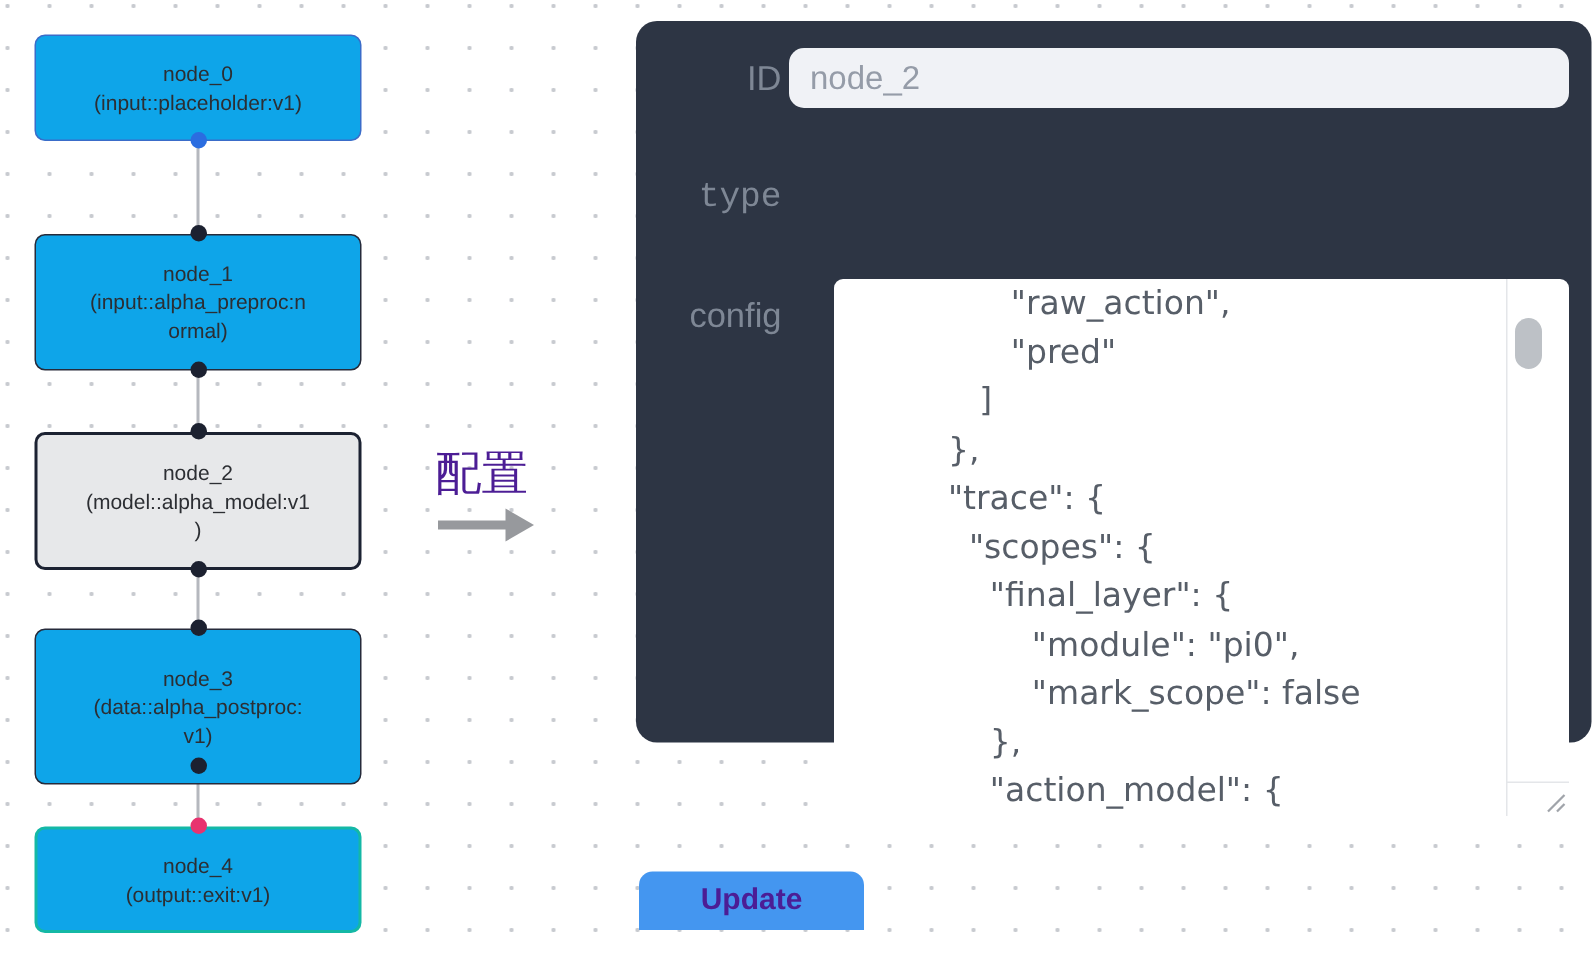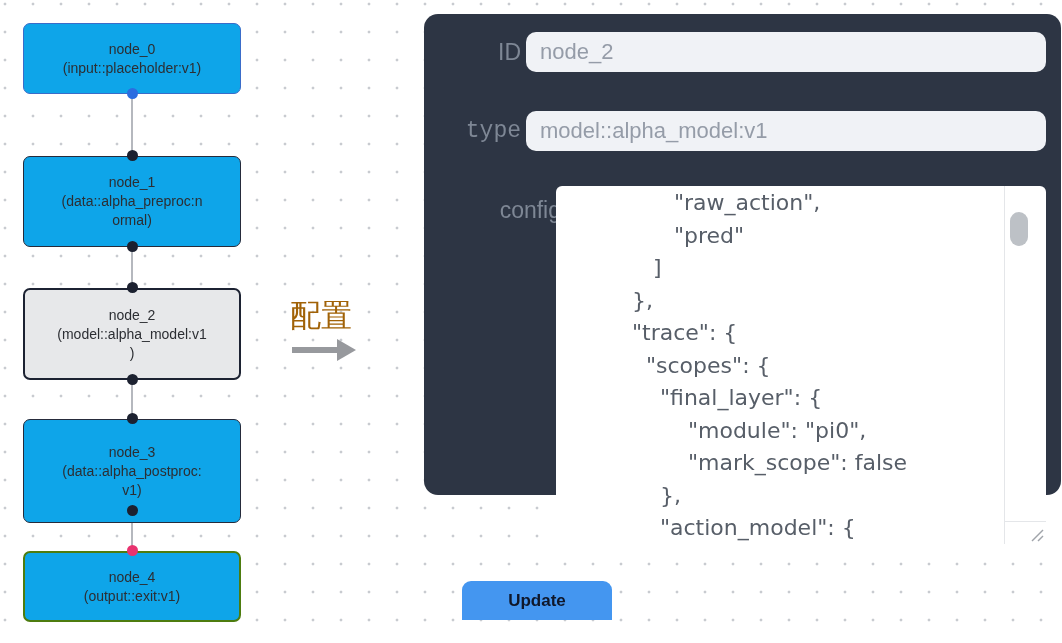--- a/index.html
+++ b/index.html
@@ -15,69 +15,69 @@
   .node{
     position:absolute;left:23px;width:218px;background:#0ea5e9;
     border-radius:7px;display:flex;align-items:center;justify-content:center;
     text-align:center;font-size:14px;line-height:19px;color:#2c2e33;
     white-space:pre-line;box-sizing:border-box;z-index:2;
   }
   .n-input   {top:23px;height:71px;border:1.5px solid #3a6cc9;}
   .n-pre     {top:156px;height:91px;border:1.5px solid #262b3b;}
   .n-selected{top:288px;height:92px;border:2.5px solid #1c2232;background:#e7e8ea;}
   .n-post    {top:419px;height:104px;border:1.5px solid #262b3b;}
-  .n-output  {top:551px;height:71px;border:2px solid #4d7c0f;}
+  .n-output  {top:551px;height:71px;border:2px solid #14b8a6;}
   .edge{position:absolute;left:131px;width:2px;background:#b5b8be;z-index:1;}
   .e0{top:94px;height:62px;} .e1{top:247px;height:41px;}
   .e2{top:380px;height:39px;} .e3{top:511px;height:40px;}
   .port{position:absolute;left:127px;width:11px;height:11px;border-radius:50%;z-index:3;}
   .p-blue{background:#2b6de0;} .p-dark{background:#1c2130;} .p-pink{background:#e8336f;}
   .p0{top:88px;} .p1{top:150px;} .p2{top:241px;} .p3{top:282px;}
   .p4{top:374px;} .p5{top:413px;} .p6{top:505px;} .p7{top:545px;}
   
-  .cfg-label{position:absolute;left:290px;top:295px;font-size:31px;font-weight:500;color:#a16207;}
+  .cfg-label{position:absolute;left:290px;top:295px;font-size:31px;font-weight:500;color:#4c1d95;}
   .cfg-arrow{position:absolute;left:292px;top:338px;}
   
   .panel{position:absolute;left:408px;top:14px;width:637px;height:481px;
     background:#2d3544;border-radius:14px;z-index:4;margin-left:16px;}
   .f-label{position:absolute;left:0;width:97px;text-align:right;
     font-size:23px;color:#7e8795;}
-  .lbl-id{top:25px;} .lbl-type{top:104px;font-family:Liberation Mono, monospace;} .lbl-config{top:183px;padding-left:40px;}
+  .lbl-id{top:25px;} .lbl-type{top:104px;font-family:Liberation Mono, monospace;} .lbl-config{top:183px;}
   .f-input{position:absolute;left:102px;width:520px;height:40px;box-sizing:border-box;
     background:#f0f2f6;border:none;border-radius:10px;padding:0 14px;
     font-family:"Liberation Sans",sans-serif;font-size:22px;color:#959ca8;outline:none;}
   .in-id{top:18px;} .in-type{top:97px;}
   .code-wrap{position:absolute;left:132px;top:172px;width:490px;height:358px;
     background:#ffffff;border-radius:6px;overflow:hidden;}
   .code{position:absolute;inset:0;border:none;resize:none;overflow:hidden;
     background:transparent;box-sizing:border-box;padding:1px 50px 0 6px;
     font-family:"DejaVu Sans",sans-serif;font-size:22px;line-height:32.5px;
     color:#575e68;white-space:pre;outline:none;}
   .sb-vline{position:absolute;left:448px;top:0;bottom:0;width:1px;background:#e4e6e9;}
   .sb-hline{position:absolute;left:448px;top:335px;right:0;height:1px;background:#e4e6e9;}
   .sb-thumb{position:absolute;left:454px;top:26px;width:18px;height:34px;
     border-radius:9px;background:#bdc1c6;}
   .grip{position:absolute;right:2px;bottom:2px;}
-  .update-btn{position:absolute;left:38px;top:567px;width:150px;height:39px;
+  .update-btn{position:absolute;left:2px;top:567px;width:150px;height:39px;
     background:#4496f0;border:none;border-radius:9px 9px 0 0;
     display:flex;align-items:center;justify-content:center;
-    font-family:"Liberation Sans",sans-serif;font-size:17px;font-weight:bold;color:#0f172a;cursor:pointer;}
+    font-family:"Liberation Sans",sans-serif;font-size:20px;font-weight:bold;color:#4c1d95;cursor:pointer;}
 </style>
 </head>
 <body>
 
 <div class="edge e0"></div>
 <div class="edge e1"></div>
 <div class="edge e2"></div>
 <div class="edge e3"></div>
 
 <div class="node n-input">node_0
 (input::placeholder:v1)</div>
 <div class="node n-pre">node_1
-(data::alpha_preproc:n
+(input::alpha_preproc:n
 ormal)</div>
 <div class="node n-selected">node_2
 (model::alpha_model:v1
 )</div>
 <div class="node n-post">node_3
 (data::alpha_postproc:
 v1)</div>
 <div class="node n-output">node_4
 (output::exit:v1)</div>
 
@@ -93,21 +93,20 @@
 <div class="cfg-label">配置</div>
 <svg class="cfg-arrow" width="64" height="24" viewBox="0 0 64 24">
   <rect x="0" y="9" width="46" height="6" fill="#97999d"></rect>
   <polygon points="45,1 64,12 45,23" fill="#97999d"></polygon>
 </svg>
 
 <div class="panel">
   <div class="f-label lbl-id">ID</div>
   <input class="f-input in-id" type="text" value="node_2" style="">
   <div class="f-label lbl-type">type</div>
-  <input class="f-input in-type" type="text" value="model::alpha_model:v1" style="">
   <div class="f-label lbl-config">config</div>
 
   <div class="code-wrap">
     <textarea class="code" spellcheck="false" style="">                "raw_action",
                 "pred"
              ]
           },
           "trace": {
             "scopes": {
               "final_layer": {

